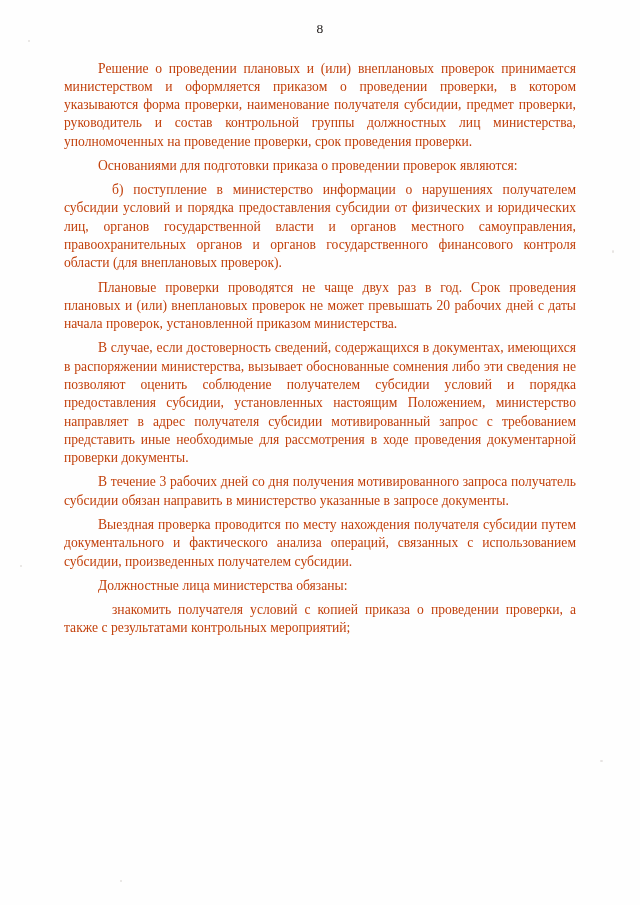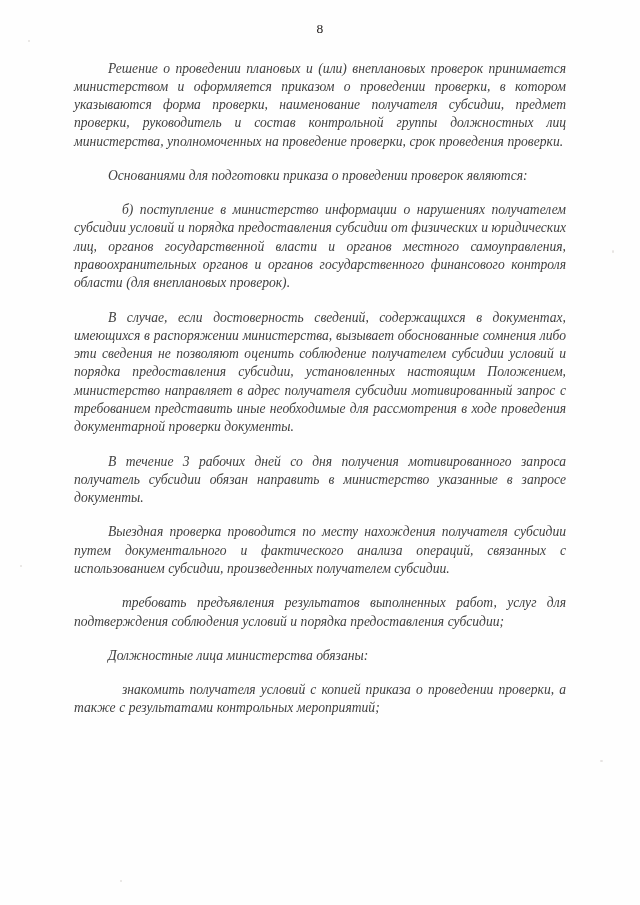--- a/index.html
+++ b/index.html
@@ -25,30 +25,29 @@
   }
   .page-number {
     text-align: center;
     font-size: 13.5px;
     line-height: 1;
     margin: 0 0 24px 0;
     letter-spacing: 0.2px;
     color: #1e1a19;
   }
   .body-text p {
-    margin: 16px;
+    margin: 6px;
     font-size: 13.6px;
     line-height: 1.345;
     text-align: justify;
     text-justify: inter-word;
     text-indent: 34px;
-    color: #404040;
+    color: #c2410c;
     hyphens: none;
     word-spacing: 0.1px;
-    font-style: italic;
   }
   .body-text p.wide-indent {
     text-indent: 48px;
   }
   
   .fleck {
     position: absolute;
     background: #cfcac6;
     opacity: .55;
     border-radius: 50%;
@@ -59,24 +58,24 @@
 <body>
 
 <div class="page">
 
   <div class="page-number">8</div>
 
   <div class="body-text">
     <p>Решение о проведении плановых и (или) внеплановых проверок принимается министерством и оформляется приказом о проведении проверки, в котором указываются форма проверки, наименование получателя субсидии, предмет проверки, руководитель и состав контрольной группы должностных лиц министерства, уполномоченных на проведение проверки, срок проведения проверки.</p>
     <p>Основаниями для подготовки приказа о проведении проверок являются:</p>
     <p class="wide-indent">б) поступление в министерство информации о нарушениях получателем субсидии условий и порядка предоставления субсидии от физических и юридических лиц, органов государственной власти и органов местного самоуправления, правоохранительных органов и органов государственного финансового контроля области (для внеплановых проверок).</p>
+    <p>Плановые проверки проводятся не чаще двух раз в год. Срок проведения плановых и (или) внеплановых проверок не может превышать 20 рабочих дней с даты начала проверок, установленной приказом министерства.</p>
     <p>В случае, если достоверность сведений, содержащихся в документах, имеющихся в распоряжении министерства, вызывает обоснованные сомнения либо эти сведения не позволяют оценить соблюдение получателем субсидии условий и порядка предоставления субсидии, установленных настоящим Положением, министерство направляет в адрес получателя субсидии мотивированный запрос с требованием представить иные необходимые для рассмотрения в ходе проведения документарной проверки документы.</p>
     <p>В течение 3 рабочих дней со дня получения мотивированного запроса получатель субсидии обязан направить в министерство указанные в запросе документы.</p>
     <p>Выездная проверка проводится по месту нахождения получателя субсидии путем документального и фактического анализа операций, связанных с использованием субсидии, произведенных получателем субсидии.</p>
-    <p class="wide-indent">требовать предъявления результатов выполненных работ, услуг для подтверждения соблюдения условий и порядка предоставления субсидии;</p>
     <p>Должностные лица министерства обязаны:</p>
     <p class="wide-indent">знакомить получателя условий с копией приказа о проведении проверки, а также с результатами контрольных мероприятий;</p>
   </div>
 
   <span class="fleck" style="left:28px; top:40px; width:2px; height:2px;"></span>
   <span class="fleck" style="left:612px; top:250px; width:2px; height:3px;"></span>
   <span class="fleck" style="left:20px; top:565px; width:2px; height:2px;"></span>
   <span class="fleck" style="left:600px; top:760px; width:3px; height:2px;"></span>
   <span class="fleck" style="left:120px; top:880px; width:2px; height:2px;"></span>
 </div>

